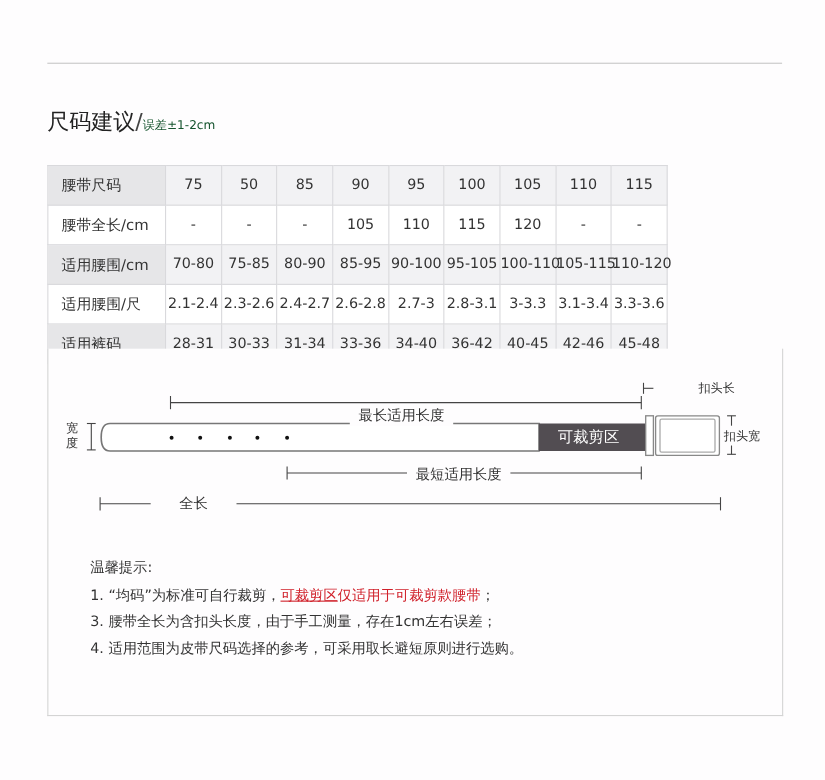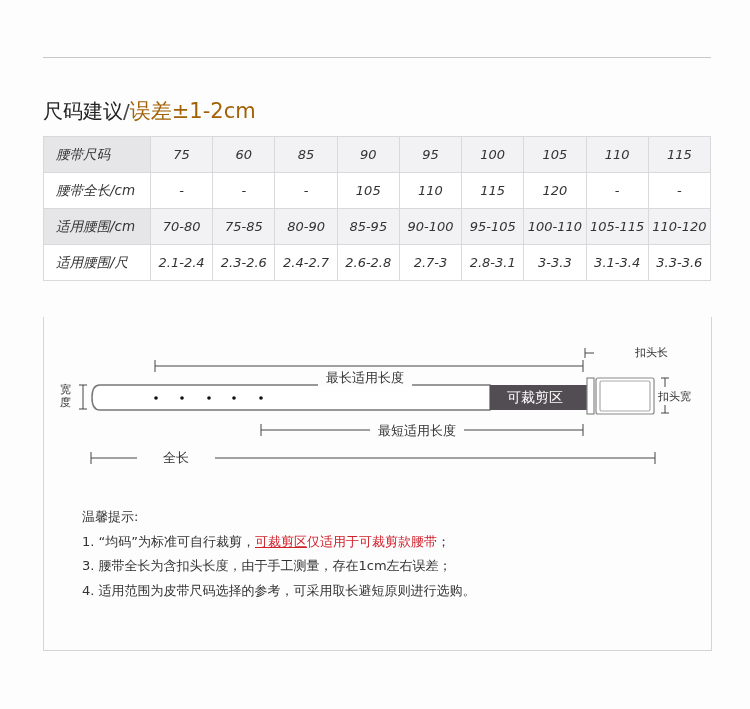--- a/index.html
+++ b/index.html
@@ -2,25 +2,24 @@
 <html><head>
 <meta charset="utf-8">
 <style>
   html, body { margin: 0; padding: 0; }
   body {
     width: 750px; height: 709px; background: #fefdfe; position: relative; overflow: hidden;
     font-family: "DejaVu Sans", "Liberation Sans", sans-serif; color: #333;
   }
   .top-rule { position: absolute; left: 43px; top: 57px; width: 668px; height: 1px; background: #c8c8c8; }
   .title { position: absolute; left: 43px; top: 97px; font-size: 20px; color: #222; white-space: nowrap; }
-  .title .sub { font-size: 21px; color: #a16207; }
+  .title .sub { font-size: 11px; color: #14532d; }
   table.size {
-    position: absolute; left: 43px; top: 136px; width: 668px; border-collapse: collapse; table-layout: fixed;
+    position: absolute; left: 43px; top: 150px; width: 564px; border-collapse: collapse; table-layout: fixed;
     font-size: 13px;
-    font-style: italic;
   }
   table.size td { border: 1px solid #d9d9dc; height: 35px; text-align: center; padding: 0; color: #333; white-space: nowrap; }
   table.size td.rh { text-align: left; padding-left: 12px; width: 94px; font-size: 13.5px; }
   table.size tr.odd td { background: #f2f2f4; }
   table.size tr.odd td.rh { background: #e6e6e8; }
   table.size tr.even td { background: #fff; }
   .box {
     position: absolute; left: 43px; top: 317px; width: 667px; height: 333px;
     border: 1px solid #d4d4d4; border-top: none; background: #fefdfe;
   }
@@ -38,21 +37,21 @@
 
 <div class="title">
   <span>尺码建议</span><span class="sub" style="font-size:20px;color:#444">/</span><span class="sub">误差±1-2cm</span>
 </div>
 
 <table class="size">
   <tbody>
     <tr class="odd">
       <td class="rh">腰带尺码</td>
       <td>75</td>
-      <td>60</td>
+      <td>50</td>
       <td>85</td>
       <td>90</td>
       <td>95</td>
       <td>100</td>
       <td>105</td>
       <td>110</td>
       <td>115</td>
     </tr>
     <tr class="even">
       <td class="rh">腰带全长/cm</td>
@@ -82,20 +81,32 @@
       <td class="rh">适用腰围/尺</td>
       <td>2.1-2.4</td>
       <td>2.3-2.6</td>
       <td>2.4-2.7</td>
       <td>2.6-2.8</td>
       <td>2.7-3</td>
       <td>2.8-3.1</td>
       <td>3-3.3</td>
       <td>3.1-3.4</td>
       <td>3.3-3.6</td>
+    </tr>
+    <tr class="odd">
+      <td class="rh">适用裤码</td>
+      <td>28-31</td>
+      <td>30-33</td>
+      <td>31-34</td>
+      <td>33-36</td>
+      <td>34-40</td>
+      <td>36-42</td>
+      <td>40-45</td>
+      <td>42-46</td>
+      <td>45-48</td>
     </tr>
   </tbody>
 </table>
 
 <div class="box"></div>
 
 <div class="diagram">
   <svg width="750" height="709" style="position:absolute;left:0;top:0">
 
     <g stroke="#444" stroke-width="1">

